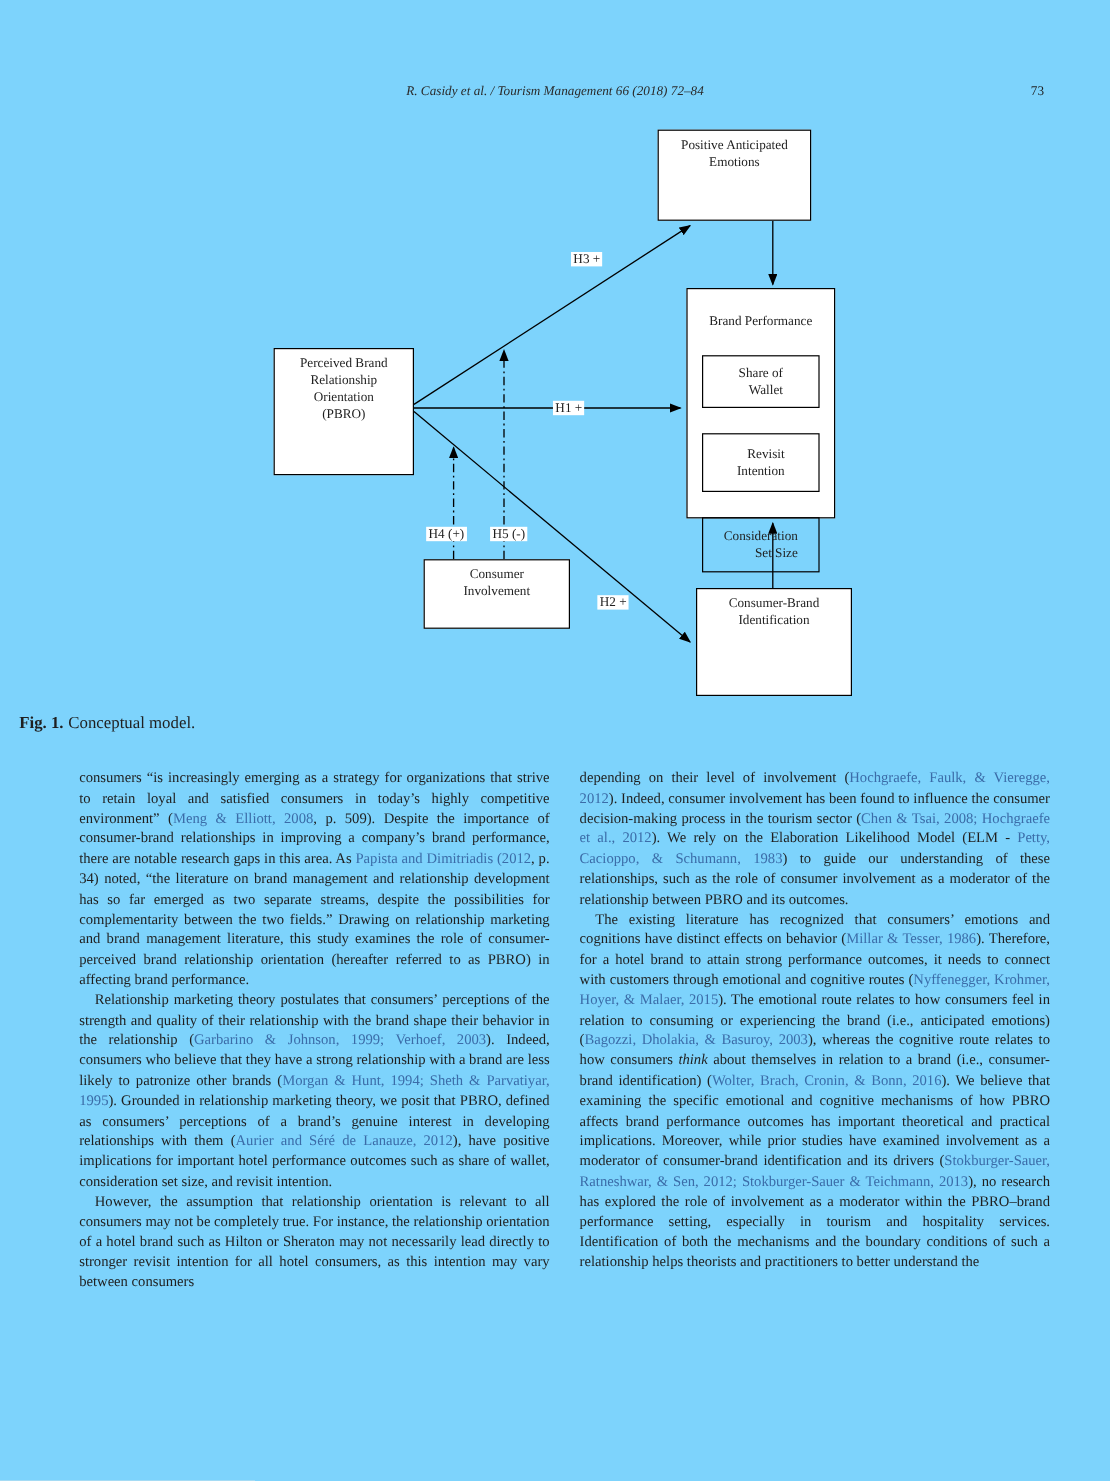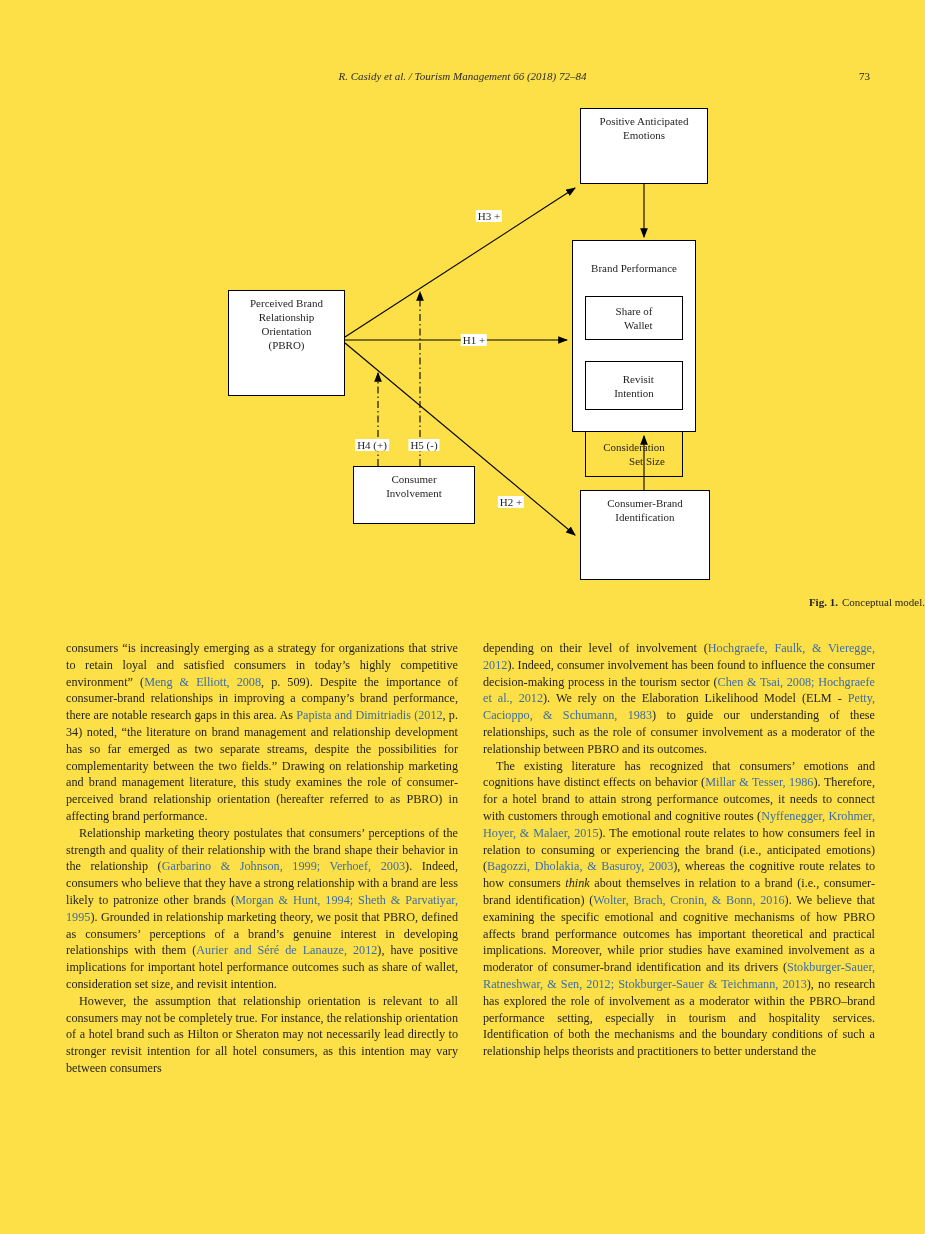--- a/index.html
+++ b/index.html
@@ -1,19 +1,19 @@
 <!DOCTYPE html>
 <html style="--link: #3b6ca8;"><head>
 <meta charset="utf-8">
 <style>
   * { margin:0; padding:0; box-sizing:border-box; }
   html,body { background:#e8e8e8; }
   .page {
     position:relative; width:925px; height:1234px; margin:0 auto;
-    background:#fde047; color:#1f1f1f;
+    background:#7dd3fc; color:#1f1f1f;
     font-family:"Liberation Serif", serif;
     overflow:hidden;
   }
   
   .running-title {
     position:absolute; top:70px; left:0; right:0;
     text-align:center; font-style:italic; font-size:11px; color:#2a2a2a;
   }
   .page-number {
     position:absolute; top:70px; right:55px; font-size:11px;
@@ -22,21 +22,21 @@
   .fig-area { position:absolute; top:0; left:0; width:925px; height:620px; }
   .arrows { position:absolute; top:0; left:0; z-index:1; }
   .arrows line { stroke:#000; stroke-width:1.1; }
   .arrows line.dash { stroke-dasharray:7 3 1.5 3; }
   .box {
     position:absolute; border:1px solid #000; background:#fff; z-index:2;
     display:flex; align-items:flex-start; justify-content:center;
     text-align:center; font-size:11px; line-height:14px;
     white-space:pre-line; padding-top:5px;
   }
-  .box-pae  { left:580px; top:108px; width:128px; height:76px; }
+  .box-pae  { left:548px; top:108px; width:128px; height:76px; }
   .box-pbro { left:228px; top:290px; width:117px; height:106px; }
   .box-ci   { left:353px; top:466px; width:122px; height:58px; }
   .box-cbi  { left:580px; top:490px; width:130px; height:90px; }
   .box-bp   { left:572px; top:240px; width:124px; height:192px;
               display:block; padding-top:6px; }
   .bp-title { text-align:center; font-size:11px; }
   .inner-box {
     width:98px; margin:7px auto 0; border:1px solid #000;
     display:flex; align-items:center; justify-content:center;
     text-align:right; font-size:11px; line-height:14px; white-space:pre-line;
@@ -46,21 +46,21 @@
     position:absolute; transform:translate(-50%,-50%);
     font-size:11px; background:#fff; padding:0 2px; z-index:3; white-space:nowrap;
   }
   .lab-h3 { left:489px; top:216px;text-align:center; }
   .lab-h1 { left:474px; top:340px; }
   .lab-h2 { left:511px; top:474px;margin-top:28px; }
   .lab-h4 { left:372px; top:445px; }
   .lab-h5 { left:424px; top:445px; }
   .caption {
     position:absolute; top:596px; left:16px; right:0;
-    text-align:right; font-size:11px;
+    text-align:left; font-size:14px;
   }
   .cap-label { font-weight:bold; margin-right:4px; }
   
   .body-text {
     position:absolute; top:640px; left:66px; width:809px;
     display:flex; gap:25px;
   }
   .col { width:392px; font-size:12.2px; line-height:16.8px; text-align:justify; }
   .para { margin:0; }
   .para.indent { text-indent:13px; }

